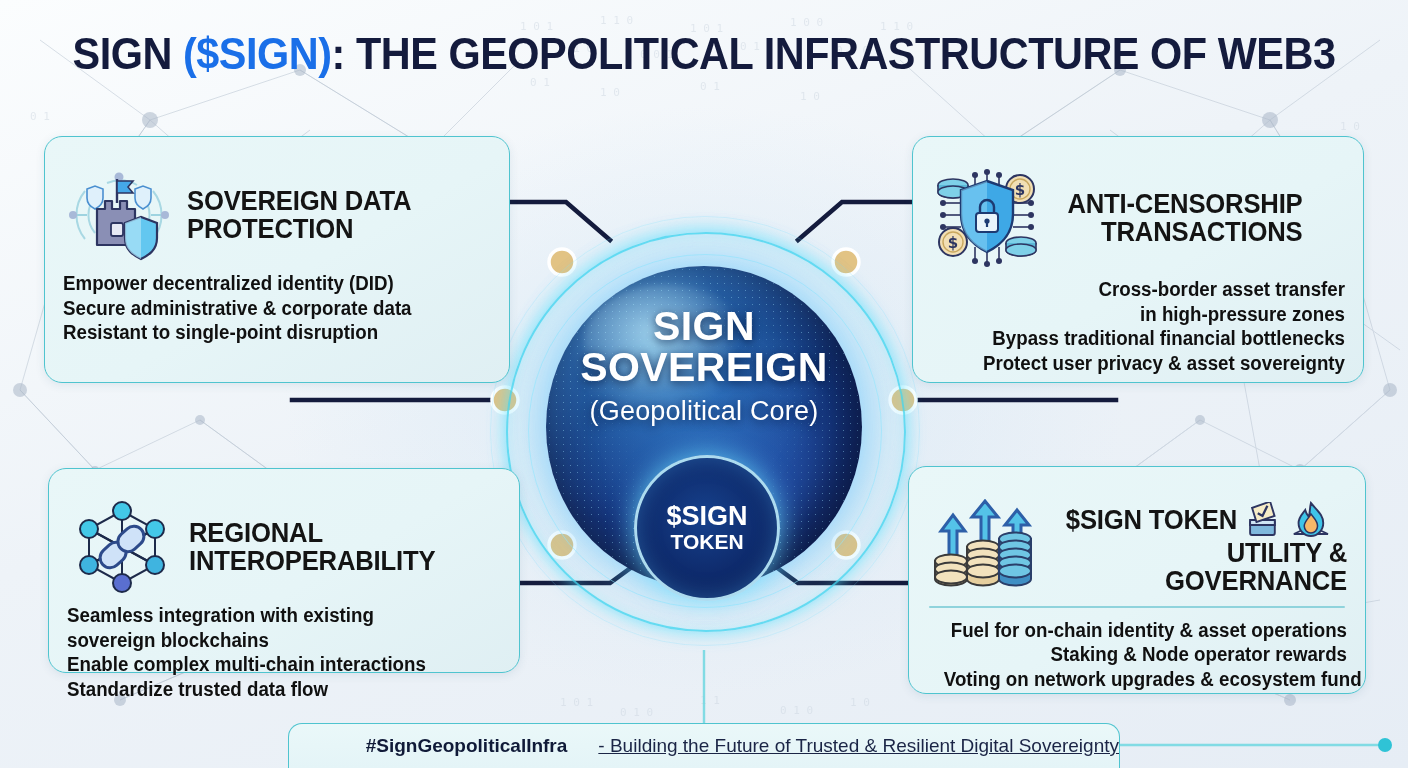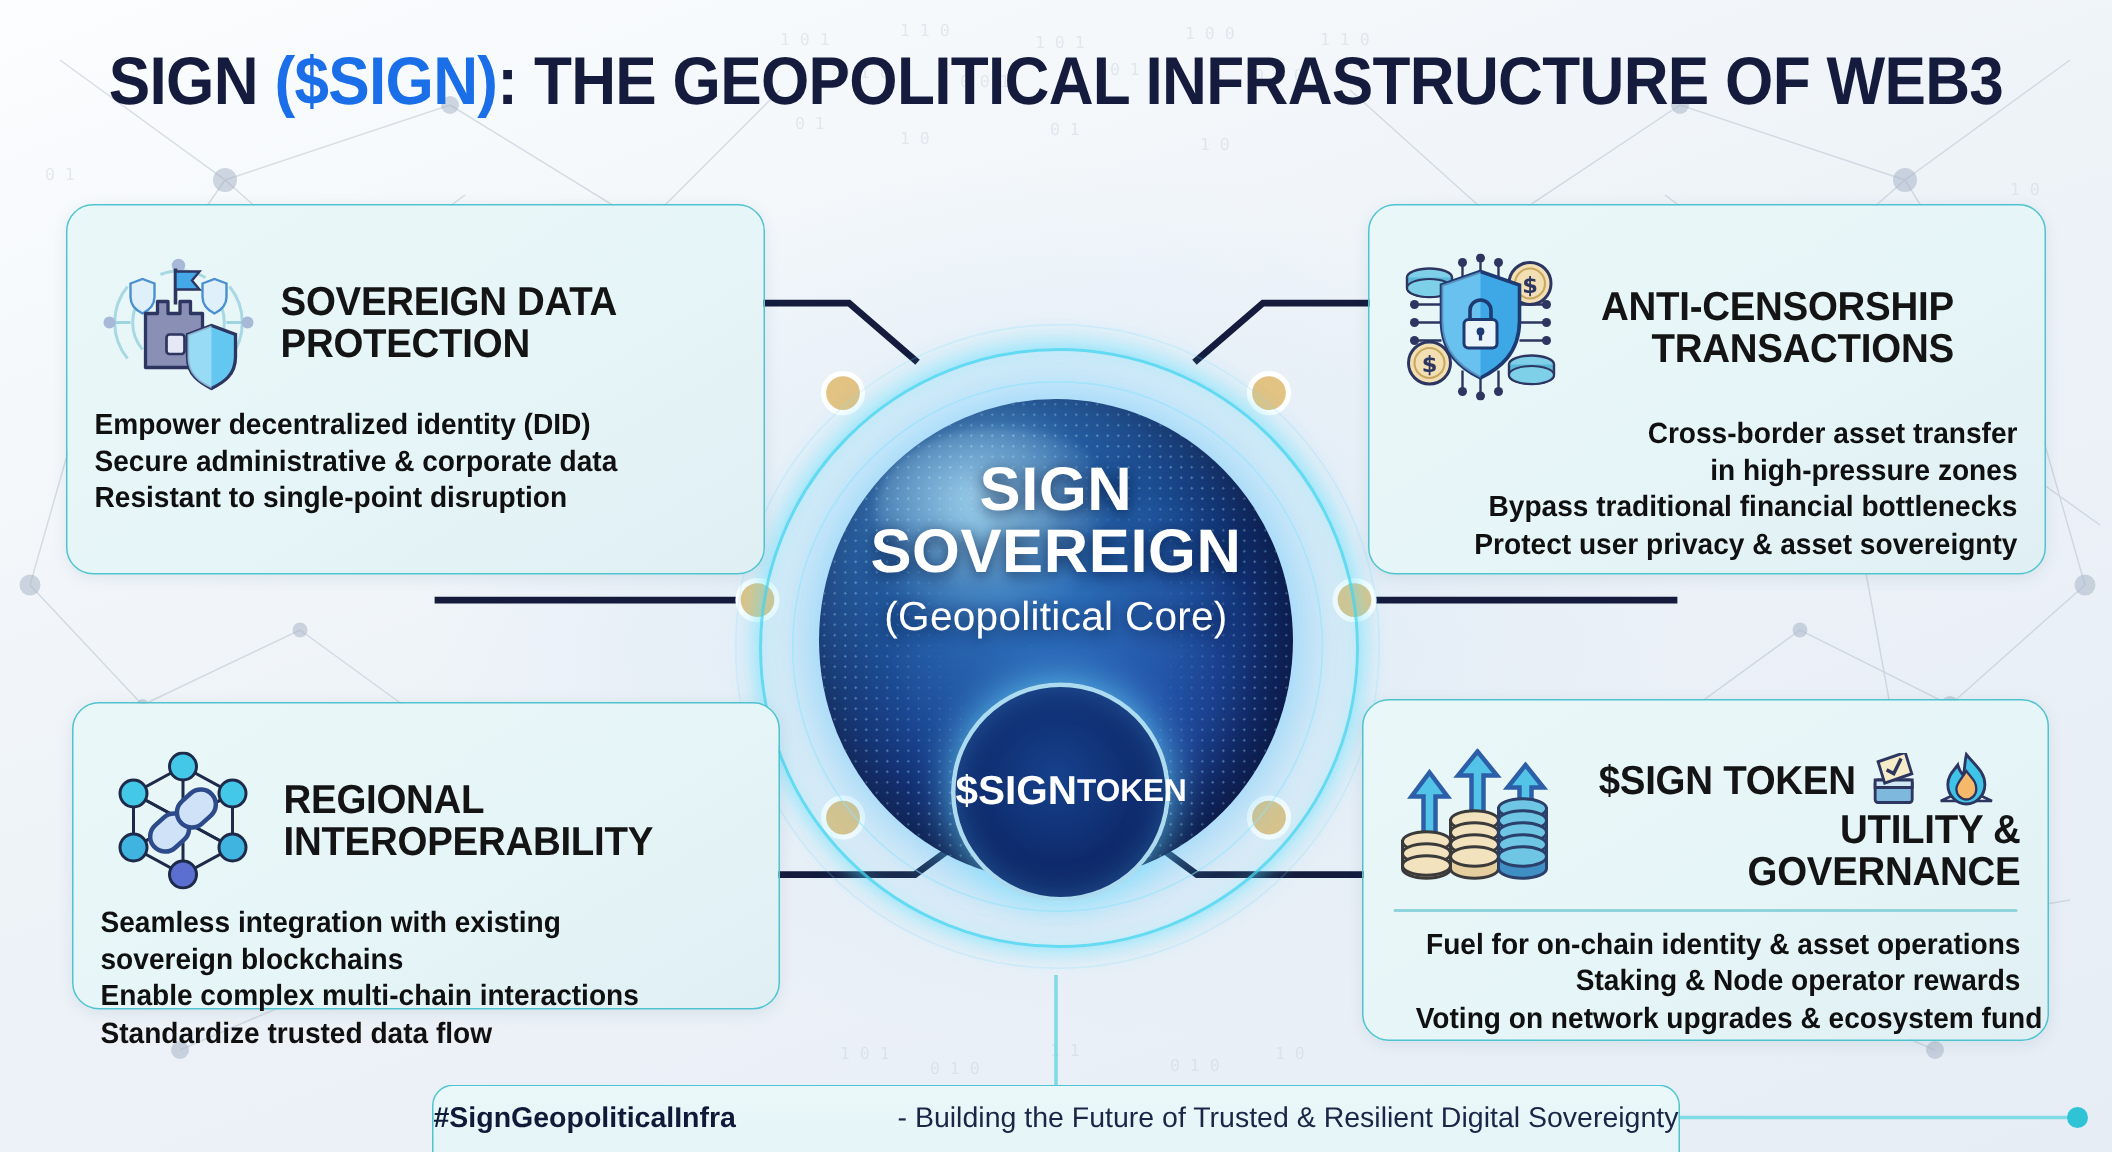--- a/index.html
+++ b/index.html
@@ -55,21 +55,21 @@
     background:radial-gradient(ellipse at 40% 40%, rgba(210,245,255,.45), rgba(210,245,255,0) 68%);filter:blur(3px);}
   .core-text{position:absolute;left:0;right:0;top:96px;text-align:center;color:#fff;
     text-shadow:0 2px 10px rgba(0,20,60,.8);}
   .core-title{font-size:41px;font-weight:700;line-height:1.0;letter-spacing:.4px;}
   .core-sub{font-size:27px;font-weight:400;margin-top:8px;letter-spacing:.2px;}
   .token{
     position:absolute;left:150px;top:245px;width:140px;height:140px;border-radius:50%;
     background:radial-gradient(circle at 48% 42%, #16418c 0%, #0e2a6b 55%, #0a1c4f 100%);
     border:3px solid rgba(190,240,255,.9);
     box-shadow:0 0 26px rgba(110,225,255,.75),inset 0 0 22px rgba(80,180,255,.35);
-    display:flex;flex-direction:row;align-items:center;justify-content:space-between;
+    display:flex;flex-direction:column;align-items:center;justify-content:center;
     color:#fff;line-height:1.08;
   }
   .token-a{font-size:27px;font-weight:700;}
   .token-b{font-size:21px;font-weight:700;}
 
   
   .card{
     position:absolute;border:1.6px solid #4fc4cf;border-radius:18px;
     background:linear-gradient(150deg,#e9f7f8 0%,#e6f5f7 55%,#dfeff3 100%);
     box-shadow:0 2px 10px rgba(40,90,120,.10);
@@ -92,25 +92,25 @@
   #card-bl{left:48px;top:468px;width:472px;height:205px;}
   #card-br{left:908px;top:466px;width:458px;height:228px;text-align:right;}
 
   #card-tr .card-head,#card-br .card-head{justify-content:flex-start;}
 
   
   .footer{
     position:absolute;left:288px;top:723px;width:832px;height:45px;
     border:1.6px solid #4fc4cf;border-radius:14px 14px 0 0;border-bottom:none;
     background:linear-gradient(180deg,#eaf8f9 0%,#e4f4f7 100%);
-    display:flex;align-items:center;justify-content:space-between;
+    display:flex;align-items:center;justify-content:flex-end;
     font-size:19px;color:#16203f;box-sizing:border-box;gap:31px;
   }
   .footer b{font-weight:700;color:#101a38;}
-  .footer span.reg{font-weight:400;color:#1b2546;}
+  .footer span.reg{font-weight:400;color:#1b2546;text-decoration:underline;}
 
   .icon{flex:0 0 auto;display:block;}
 </style>
 </head>
 <body>
 
 <div id="stage">
 
   <svg class="bg-svg" viewBox="0 0 1408 768">
     <g stroke="#b9c4d2" stroke-width="1" fill="none" opacity=".55">

